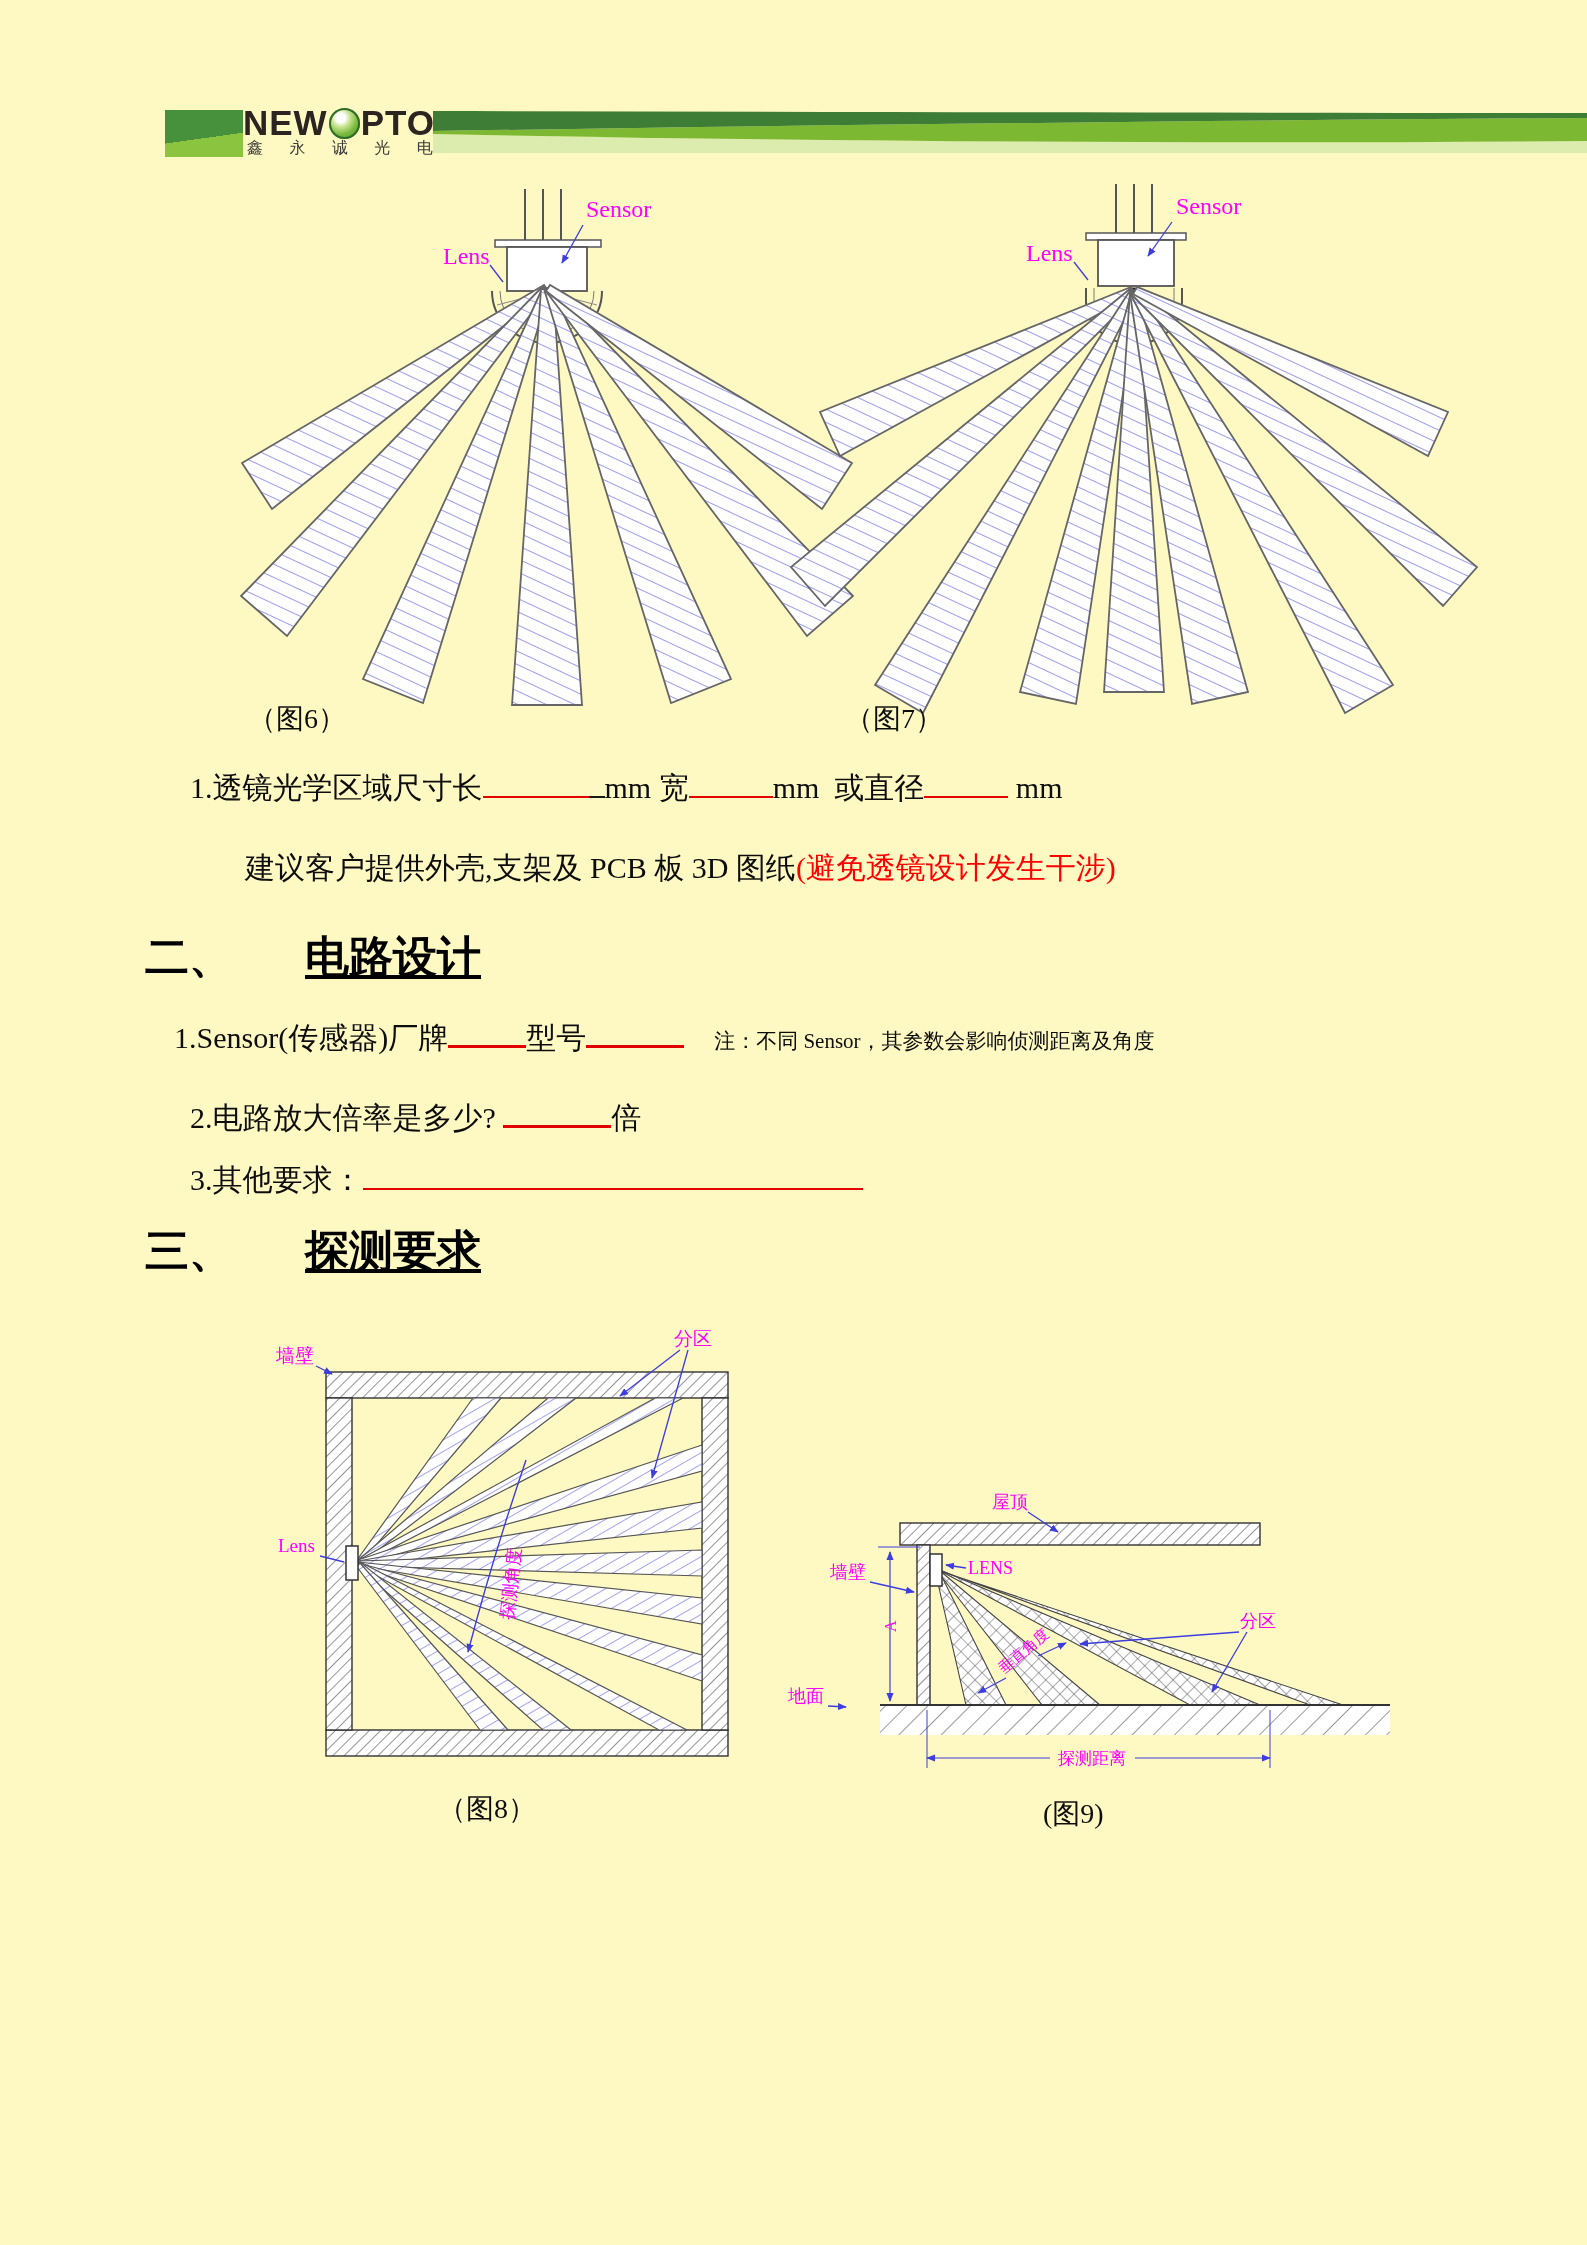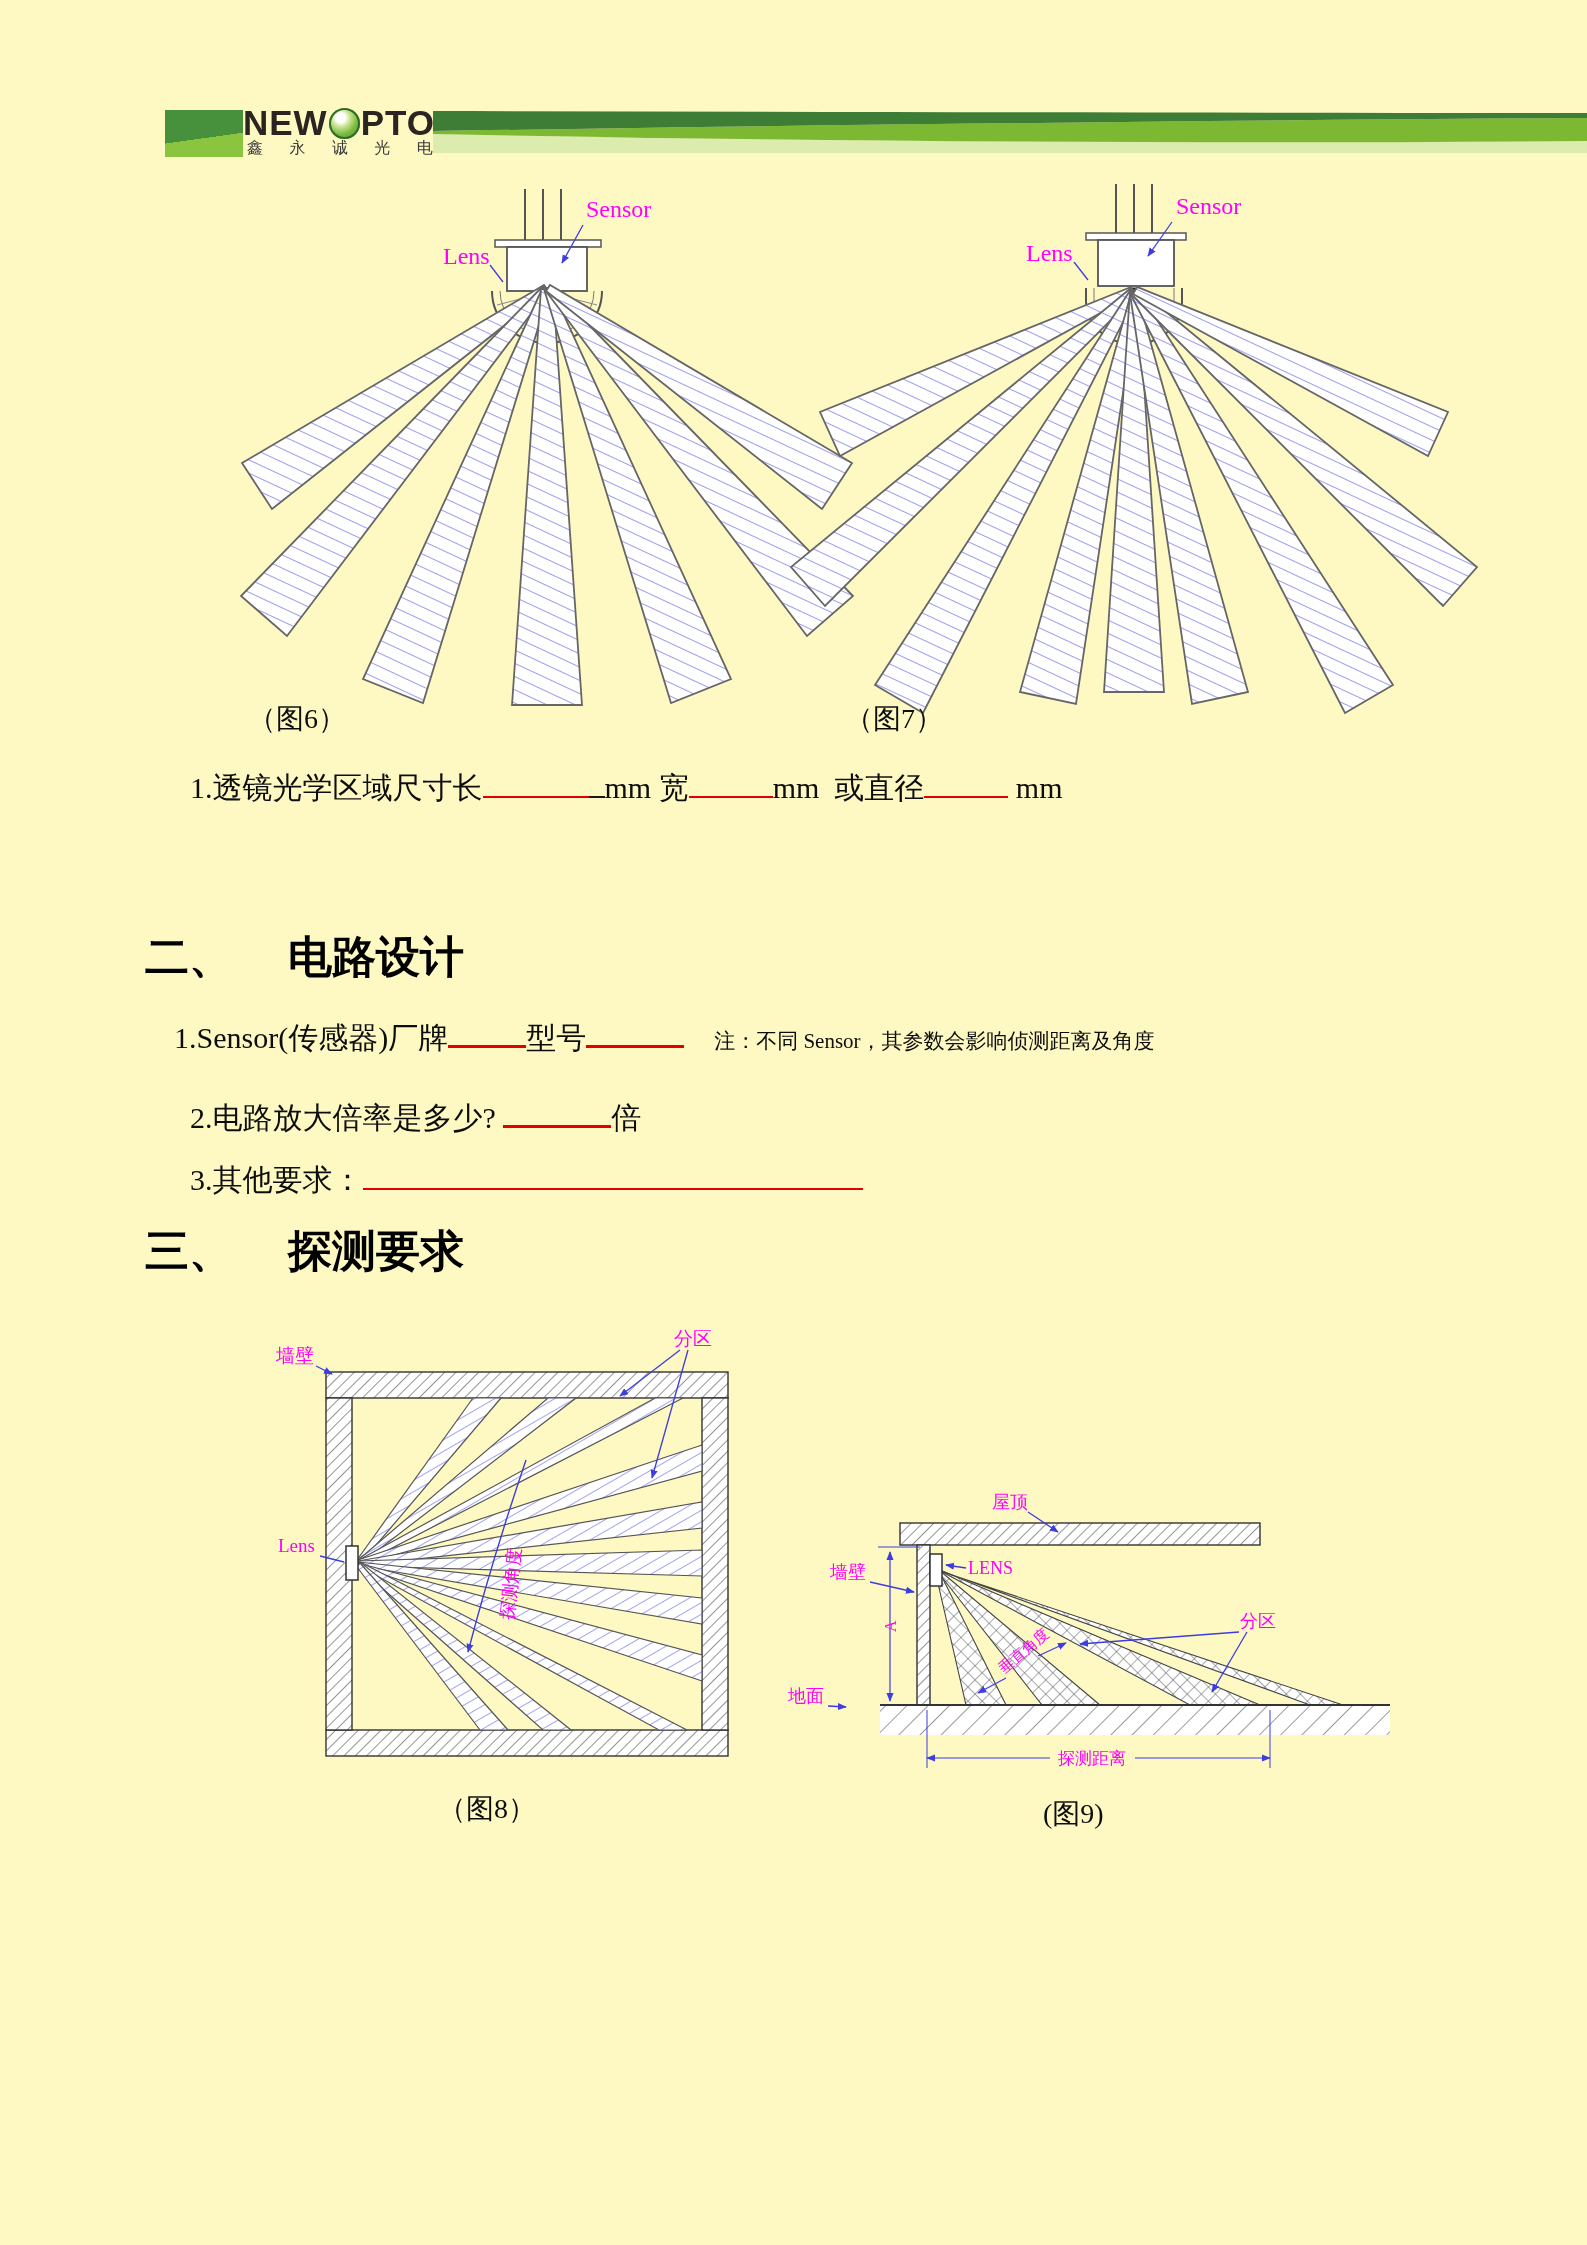--- a/index.html
+++ b/index.html
@@ -18,21 +18,21 @@
   #company{left:247px;top:138px;width:240px;font-family:"Liberation Sans",sans-serif;
     font-weight:normal;font-size:16px;letter-spacing:11px;color:#3a3a3a;white-space:nowrap;}
   
   .bodyline{font-size:30px;white-space:nowrap;color:#0d0d0d;}
   .blank{display:inline-block;border-bottom:2px solid #e30000;}
   .blank.thick{border-bottom-width:3px;}
   .blank.black{border-bottom-color:#1a1a1a;}
   .red{color:#ff0000;}
   .note{font-size:21px;margin-left:30px;}
   .heading{font-size:44px;font-weight:bold;white-space:nowrap;color:#000;}
-  .heading .t{margin-left:55px;}
+  .heading .t{margin-left:72px;text-decoration:underline;}
   .caption{font-size:28px;color:#0d0d0d;white-space:nowrap;}
   svg text{font-family:"Liberation Serif",serif;}
   .mg{fill:#ff00ff;}
 </style>
 </head>
 <body>
 
 <div id="page">
 
   <svg width="0" height="0" style="position:absolute" aria-hidden="true">
@@ -155,20 +155,23 @@
     <line x1="284" y1="82" x2="298" y2="100" stroke="#3d3de0" stroke-width="1.3"></line>
     <text x="386" y="34" class="mg" font-size="24">Sensor</text>
     <text x="236" y="81" class="mg" font-size="24">Lens</text>
   </svg>
   <div class="abs caption" style="left:845px;top:700px">（图7）</div>
 
   <div class="abs bodyline" style="left:190px;top:768px">
     <span>1.透镜光学区域尺寸长</span><span class="blank" style="width:106px"></span><span class="blank black" style="width:16px"></span><span>mm</span>&nbsp;<span>宽</span><span class="blank" style="width:84px"></span><span>mm</span>&nbsp;&nbsp;<span>或直径</span><span class="blank" style="width:84px"></span>&nbsp;<span>mm</span>
   </div>
 
+  <div class="abs bodyline" style="left:245px;top:848px">
+    <span>建议客户提供外壳,支架及 PCB 板 3D 图纸</span><span class="red">(避免透镜设计发生干涉)</span>
+  </div>
 
   <div class="abs heading" style="left:145px;top:928px">
     <span>二、</span><span class="t">电路设计</span>
   </div>
 
   <div class="abs bodyline" style="left:174px;top:1018px">
     <span>1.Sensor(传感器)厂牌</span><span class="blank thick" style="width:78px"></span><span>型号</span><span class="blank thick" style="width:98px"></span><span class="note">注：不同 Sensor，其参数会影响侦测距离及角度</span>
   </div>
 
   <div class="abs bodyline" style="left:190px;top:1098px">

